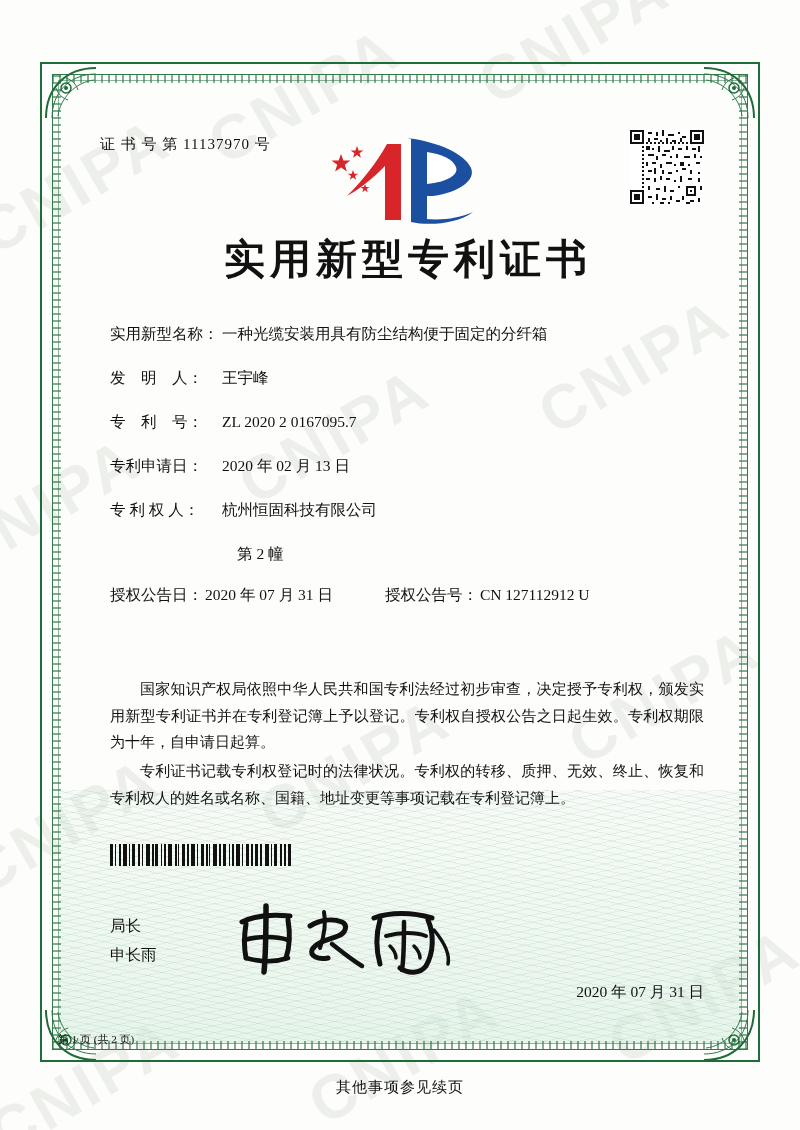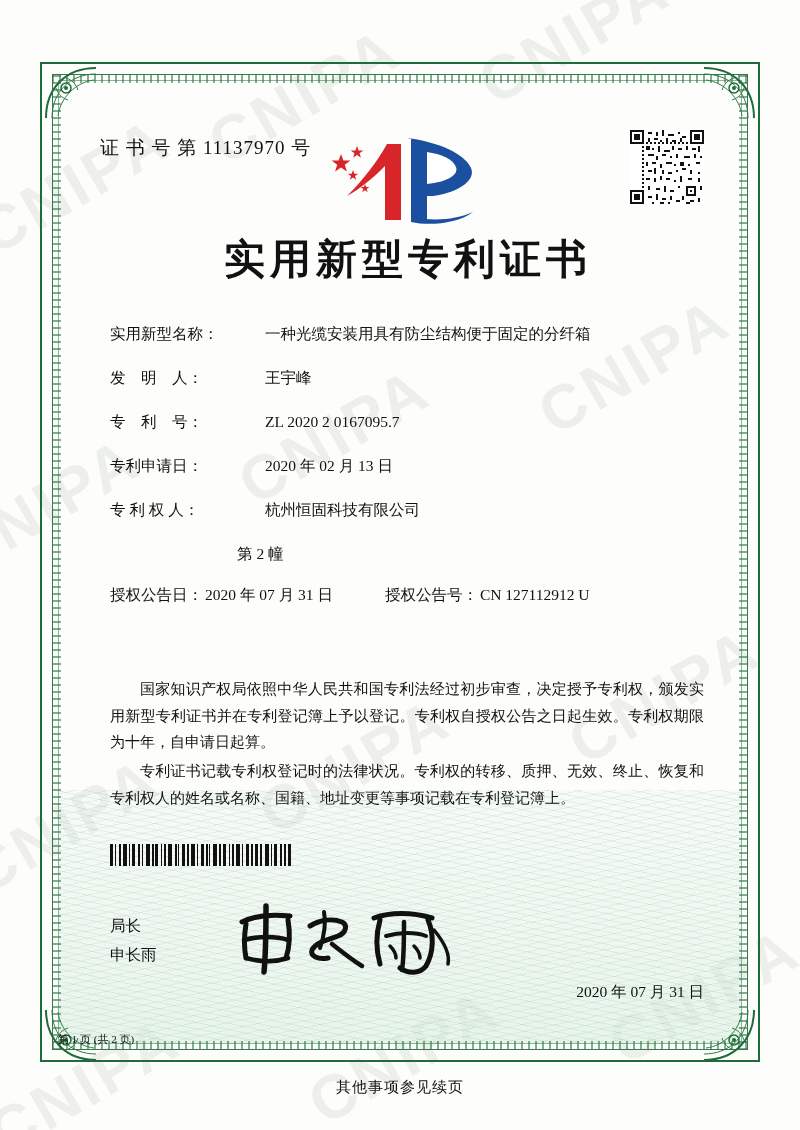--- a/index.html
+++ b/index.html
@@ -118,21 +118,21 @@
     left: 58px;
     top: 80px;
     width: 684px;
     height: 964px;
   }
 
   .cert-no {
     position: absolute;
     left: 42px;
     top: 55px;
-    font-size: 19px;
+    font-size: 15px;
     letter-spacing: 1px;
     color: #111;
   }
 
   
   .qr {
     position: absolute;
     right: 38px;
     top: 50px;
     width: 74px;
@@ -169,21 +169,20 @@
     right: 40px;
     top: 245px;
     font-size: 15.5px;
     line-height: 1.1;
     color: #111;
   }
   .frow {
     display: flex;
     align-items: baseline;
     margin-bottom: 27px;
-    gap: 43px;
   }
   .flabel {
     flex: 0 0 112px;
     display: flex;
     justify-content: space-between;
     letter-spacing: 0;
   }
   .fvalue { flex: 1; }
   .addr-line2 {
     margin-top: 7px;

